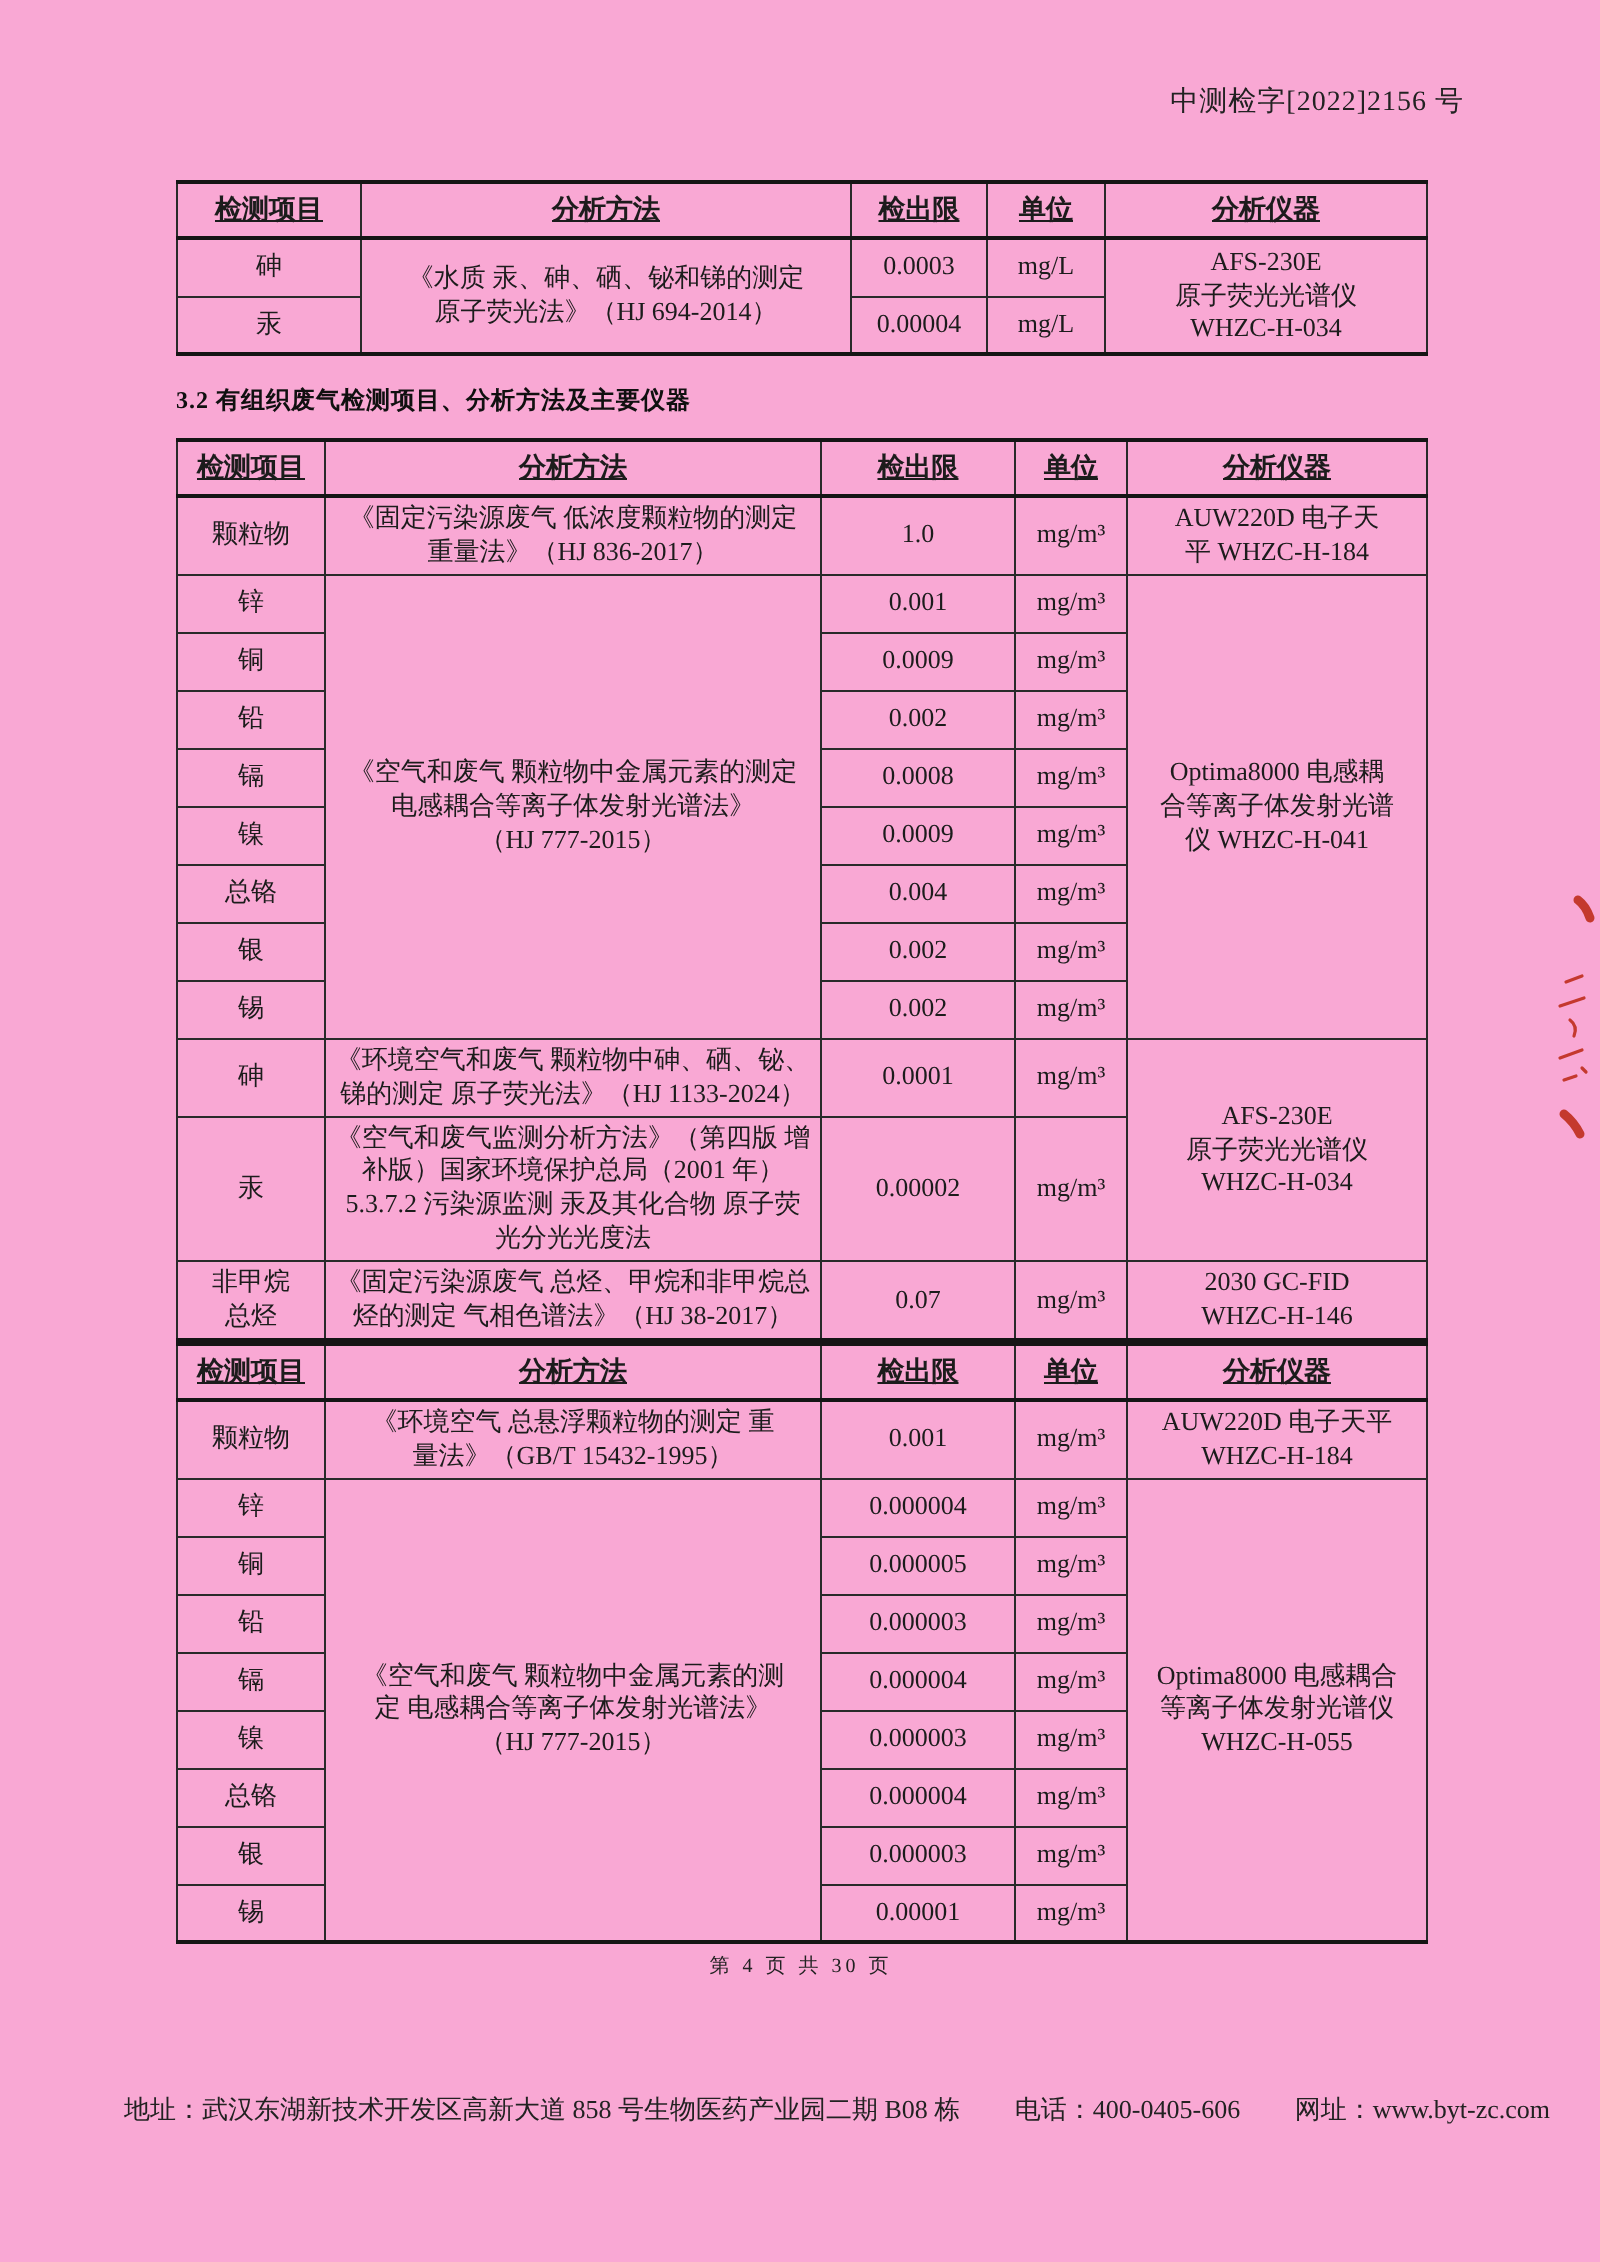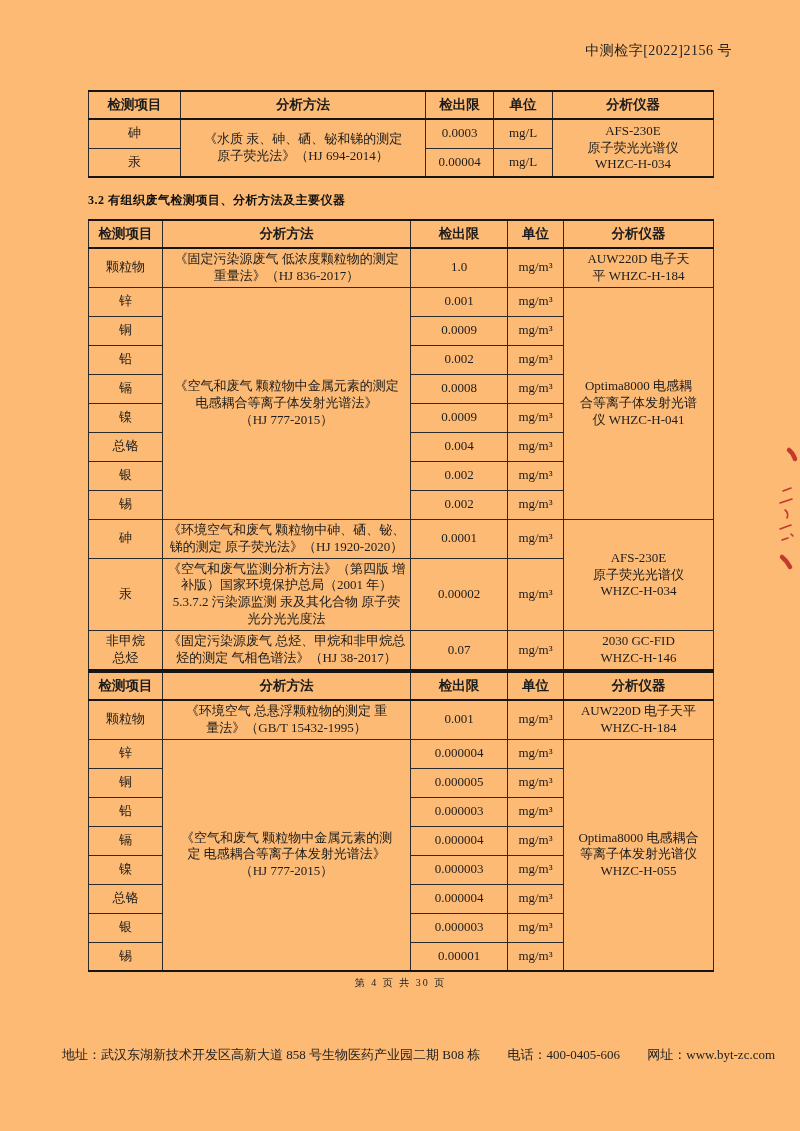--- a/index.html
+++ b/index.html
@@ -1,34 +1,34 @@
 <!DOCTYPE html>
 <html><head>
 <meta charset="utf-8">
 <style>
   html,body{margin:0;padding:0;background:#ffffff;}
   .page{
-    position:relative;width:800px;height:1131px;background:#fdba74;overflow:hidden;
+    position:relative;width:800px;height:1131px;background:#f9a8d4;overflow:hidden;
     font-family:"Liberation Serif","DejaVu Serif",serif;color:#1c1c1c;
   }
   .doc-number{
     position:absolute;top:42px;right:68px;font-size:14px;color:#222;letter-spacing:.5px;
   }
   .content{position:absolute;left:88px;top:90px;width:625px;}
   table.rpt{
     border-collapse:collapse;table-layout:fixed;width:625px;
     border-top:2.5px solid #151515;border-bottom:2.5px solid #151515;
   }
   table.rpt th,table.rpt td{
     border:1px solid #2a2a2a;text-align:center;vertical-align:middle;
     font-size:13px;line-height:1.3;padding:2px 4px;white-space:pre-line;
     overflow:hidden;
   }
   table.rpt thead th{
-    border-bottom:2px solid #151515;font-weight:700;font-size:13.5px;height:22px;
+    border-bottom:2px solid #151515;font-weight:700;font-size:13.5px;height:22px;text-decoration:underline;
   }
   table.rpt tbody tr{height:29px;}
   .sec-title{
     font-weight:700;font-size:12px;margin:14px 0 10px 0;color:#101010;letter-spacing:.5px;
   }
   .page-num{
     text-align:center;font-size:10px;margin-top:4px;letter-spacing:2px;color:#222;
   }
   .address-bar{
     position:absolute;left:62px;top:1046px;width:712px;font-size:13px;color:#222;
@@ -151,21 +151,21 @@
             <td>mg/m³</td>
           </tr>
           <tr>
             <td>锡</td>
             <td>0.002</td>
             <td>mg/m³</td>
           </tr>
           <tr>
             <td>砷</td>
             <td>《环境空气和废气 颗粒物中砷、硒、铋、
-锑的测定 原子荧光法》（HJ 1920-2020）</td>
+锑的测定 原子荧光法》（HJ 1133-2024）</td>
             <td>0.0001</td>
             <td>mg/m³</td>
             <td rowspan="2">AFS-230E
 原子荧光光谱仪
 WHZC-H-034</td>
           </tr>
           <tr>
             <td>汞</td>
             <td>《空气和废气监测分析方法》（第四版 增
 补版）国家环境保护总局（2001 年）

